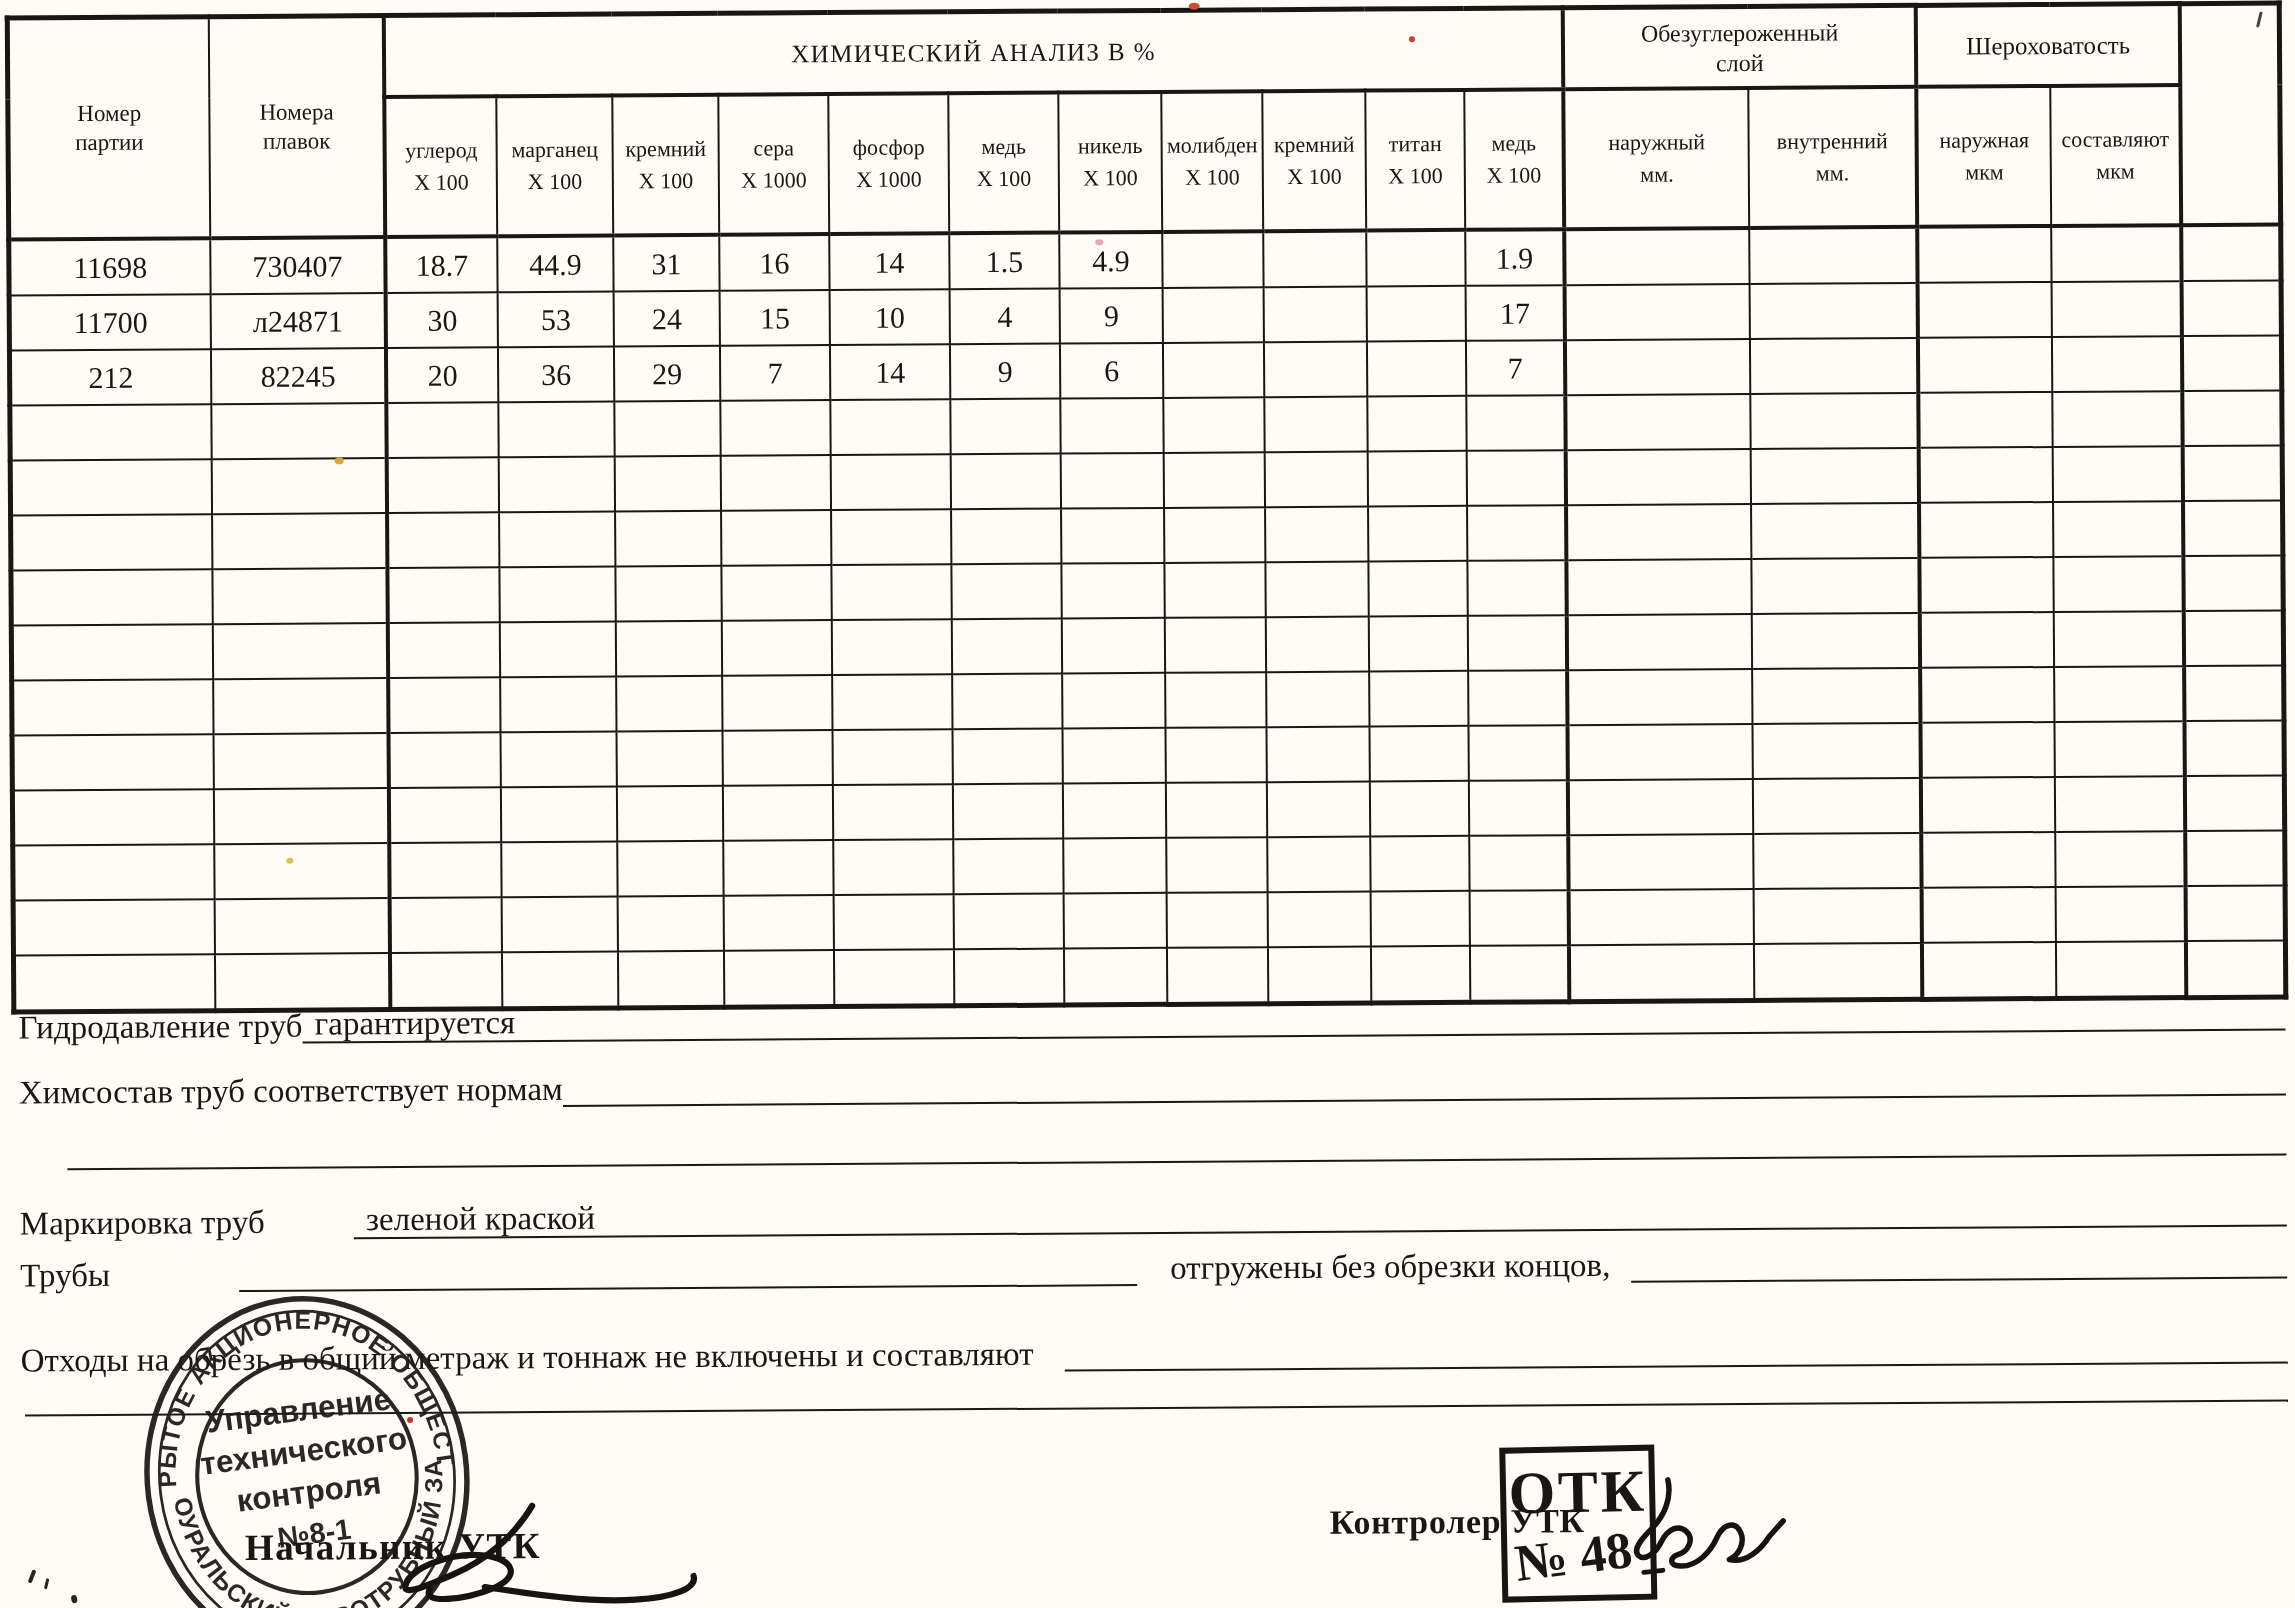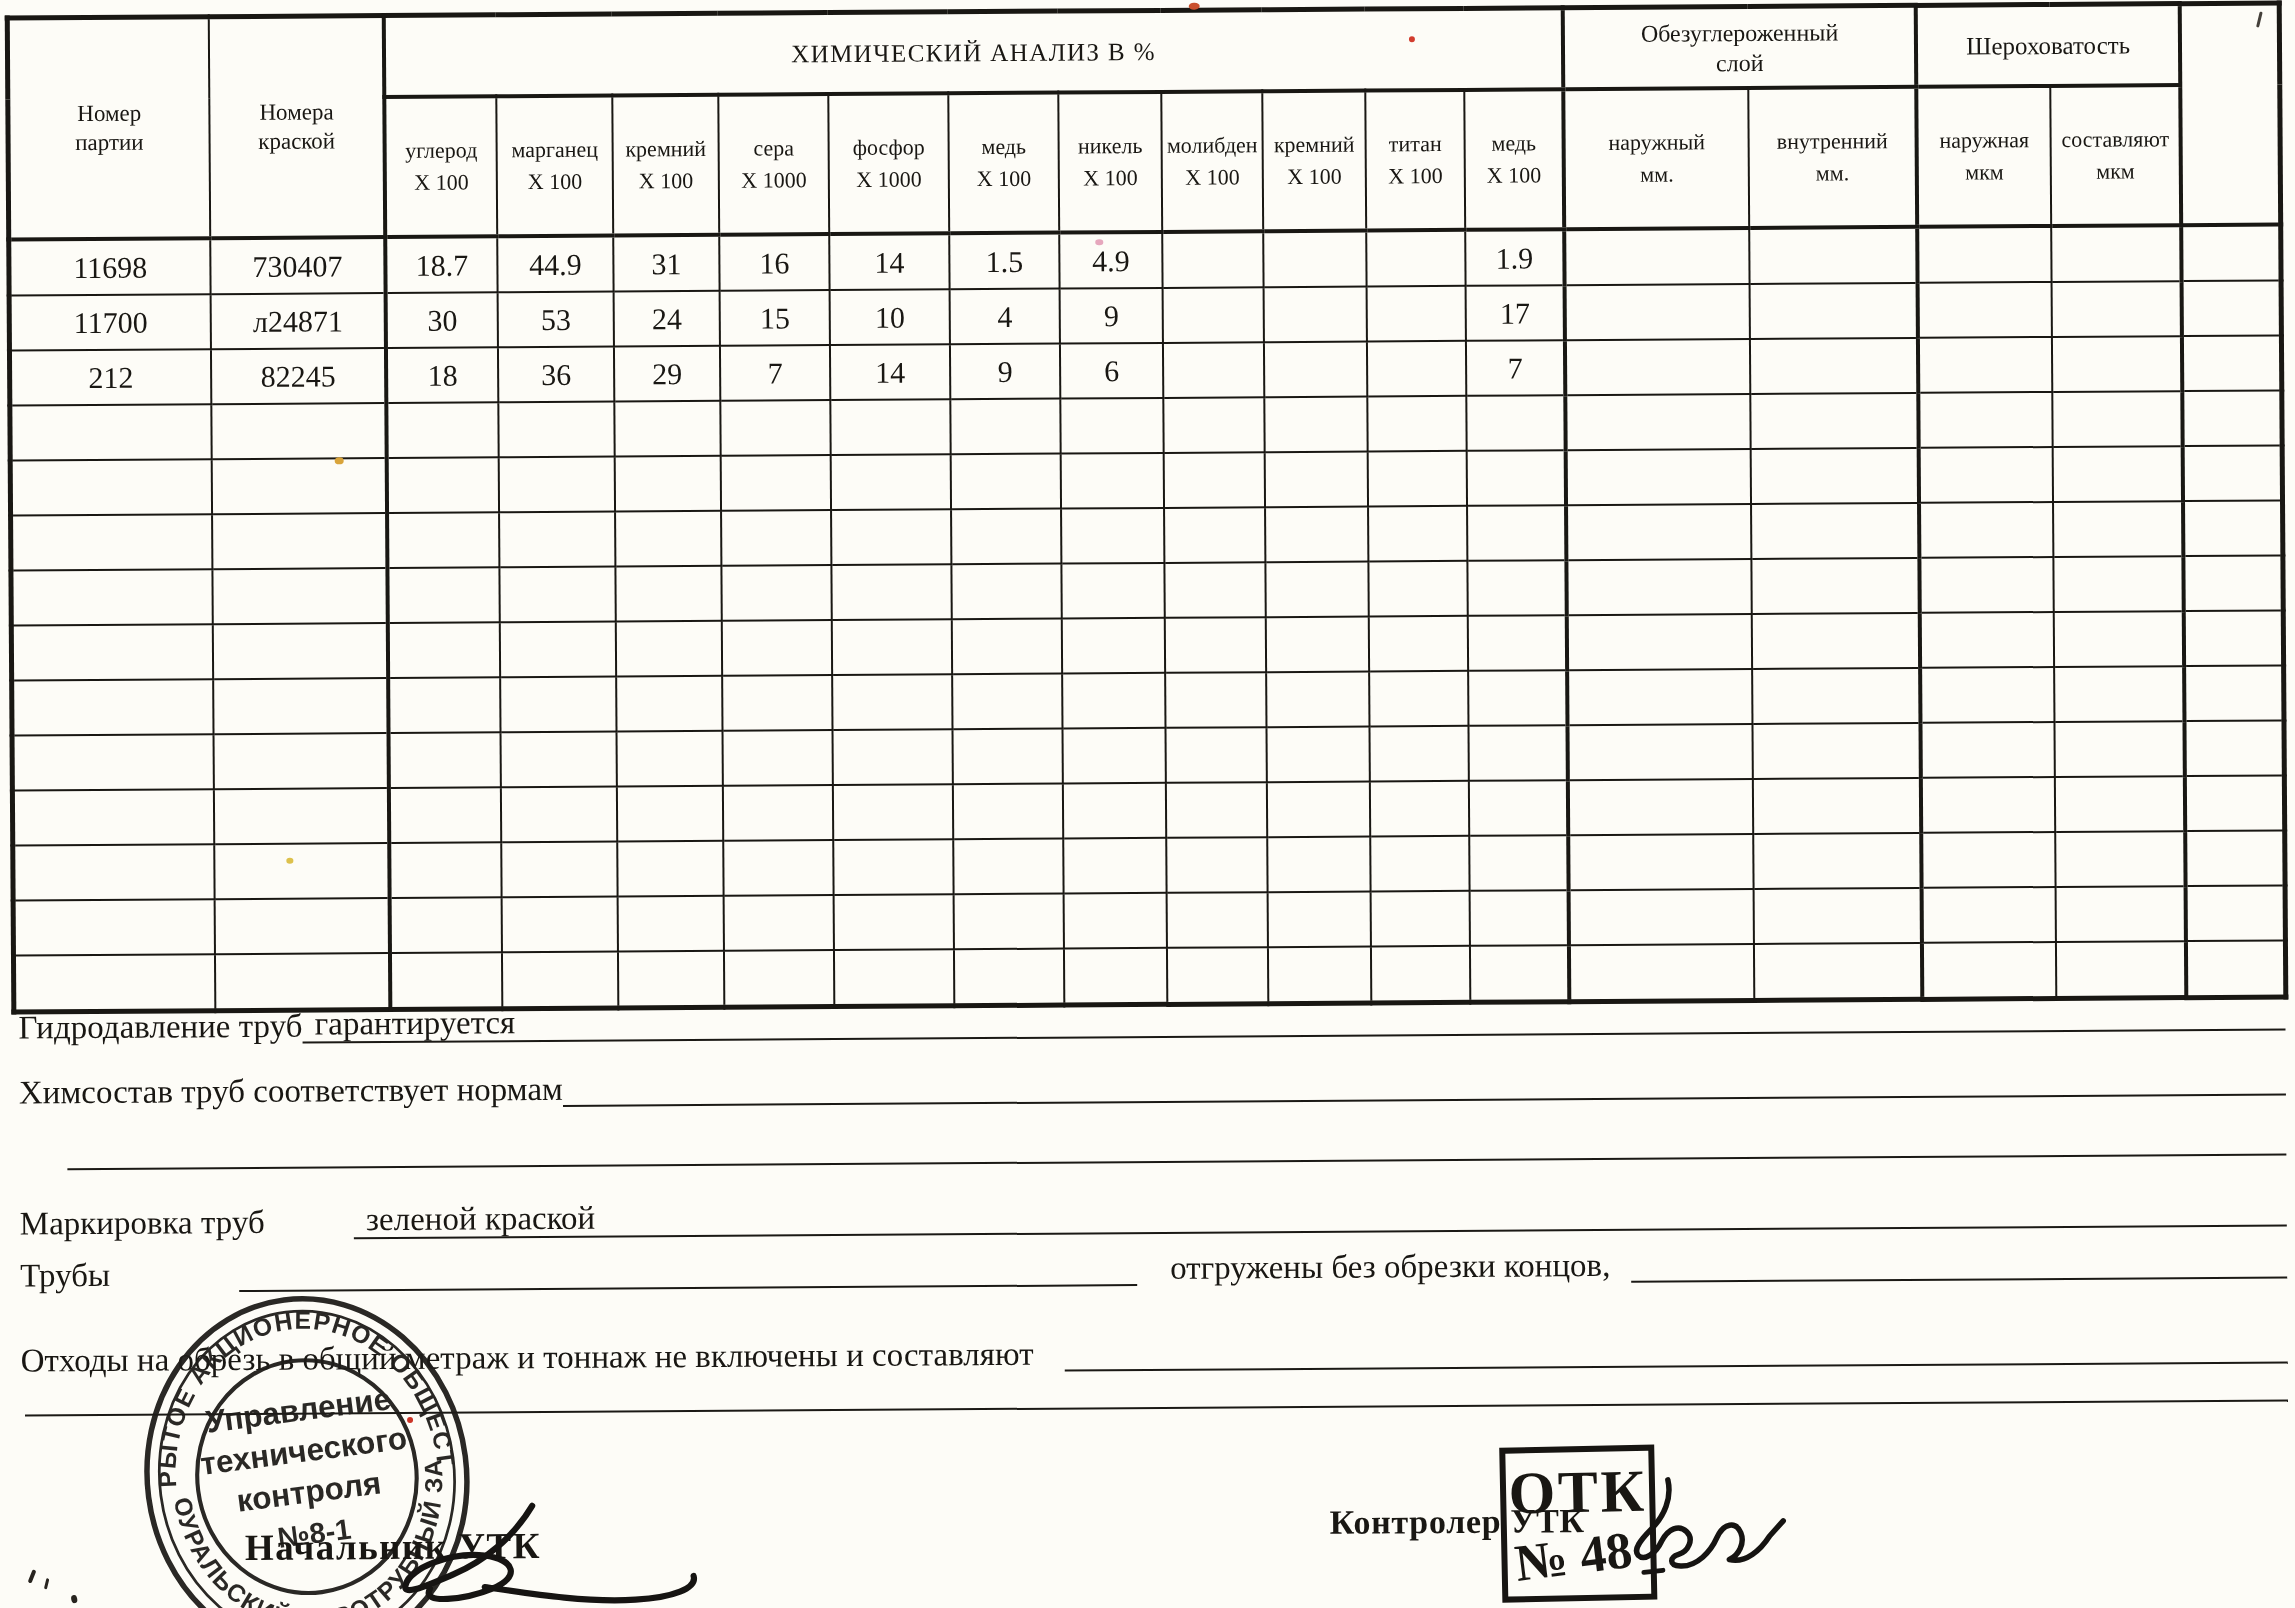--- a/index.html
+++ b/index.html
@@ -107,21 +107,21 @@
       <col style="width:134px">
         <col style="width:130px">
       <col style="width:99px">
     </colgroup>
     <thead>
       <tr class="hrow1">
         <th rowspan="2">
             <div class="narrow">Номер партии</div>
           </th>
         <th rowspan="2">
-            <div class="narrow">Номера краской</div>
+            <div class="narrow">Номера плавок</div>
           </th>
         <th colspan="11" class="bl group-title">ХИМИЧЕСКИЙ АНАЛИЗ В %</th>
         <th colspan="2" class="bl">
             <div class="narrow2">Обезуглероженный слой</div>
           </th>
         <th colspan="2" class="bl">Шероховатость</th>
         <th rowspan="2" class="bl"></th>
       </tr>
       <tr class="hrow2">
         <th class="bl"><span>углерод</span><span class="u">X 100</span></th>
@@ -178,21 +178,21 @@
           <td>17</td>
           <td class="bl"></td>
           <td></td>
           <td class="bl"></td>
           <td></td>
           <td class="bl"></td>
         </tr>
         <tr>
           <td>212</td>
           <td>82245</td>
-          <td class="bl">18</td>
+          <td class="bl">20</td>
           <td>36</td>
           <td>29</td>
           <td>7</td>
           <td>14</td>
           <td>9</td>
           <td>6</td>
           <td></td>
           <td></td>
           <td></td>
           <td>7</td>

